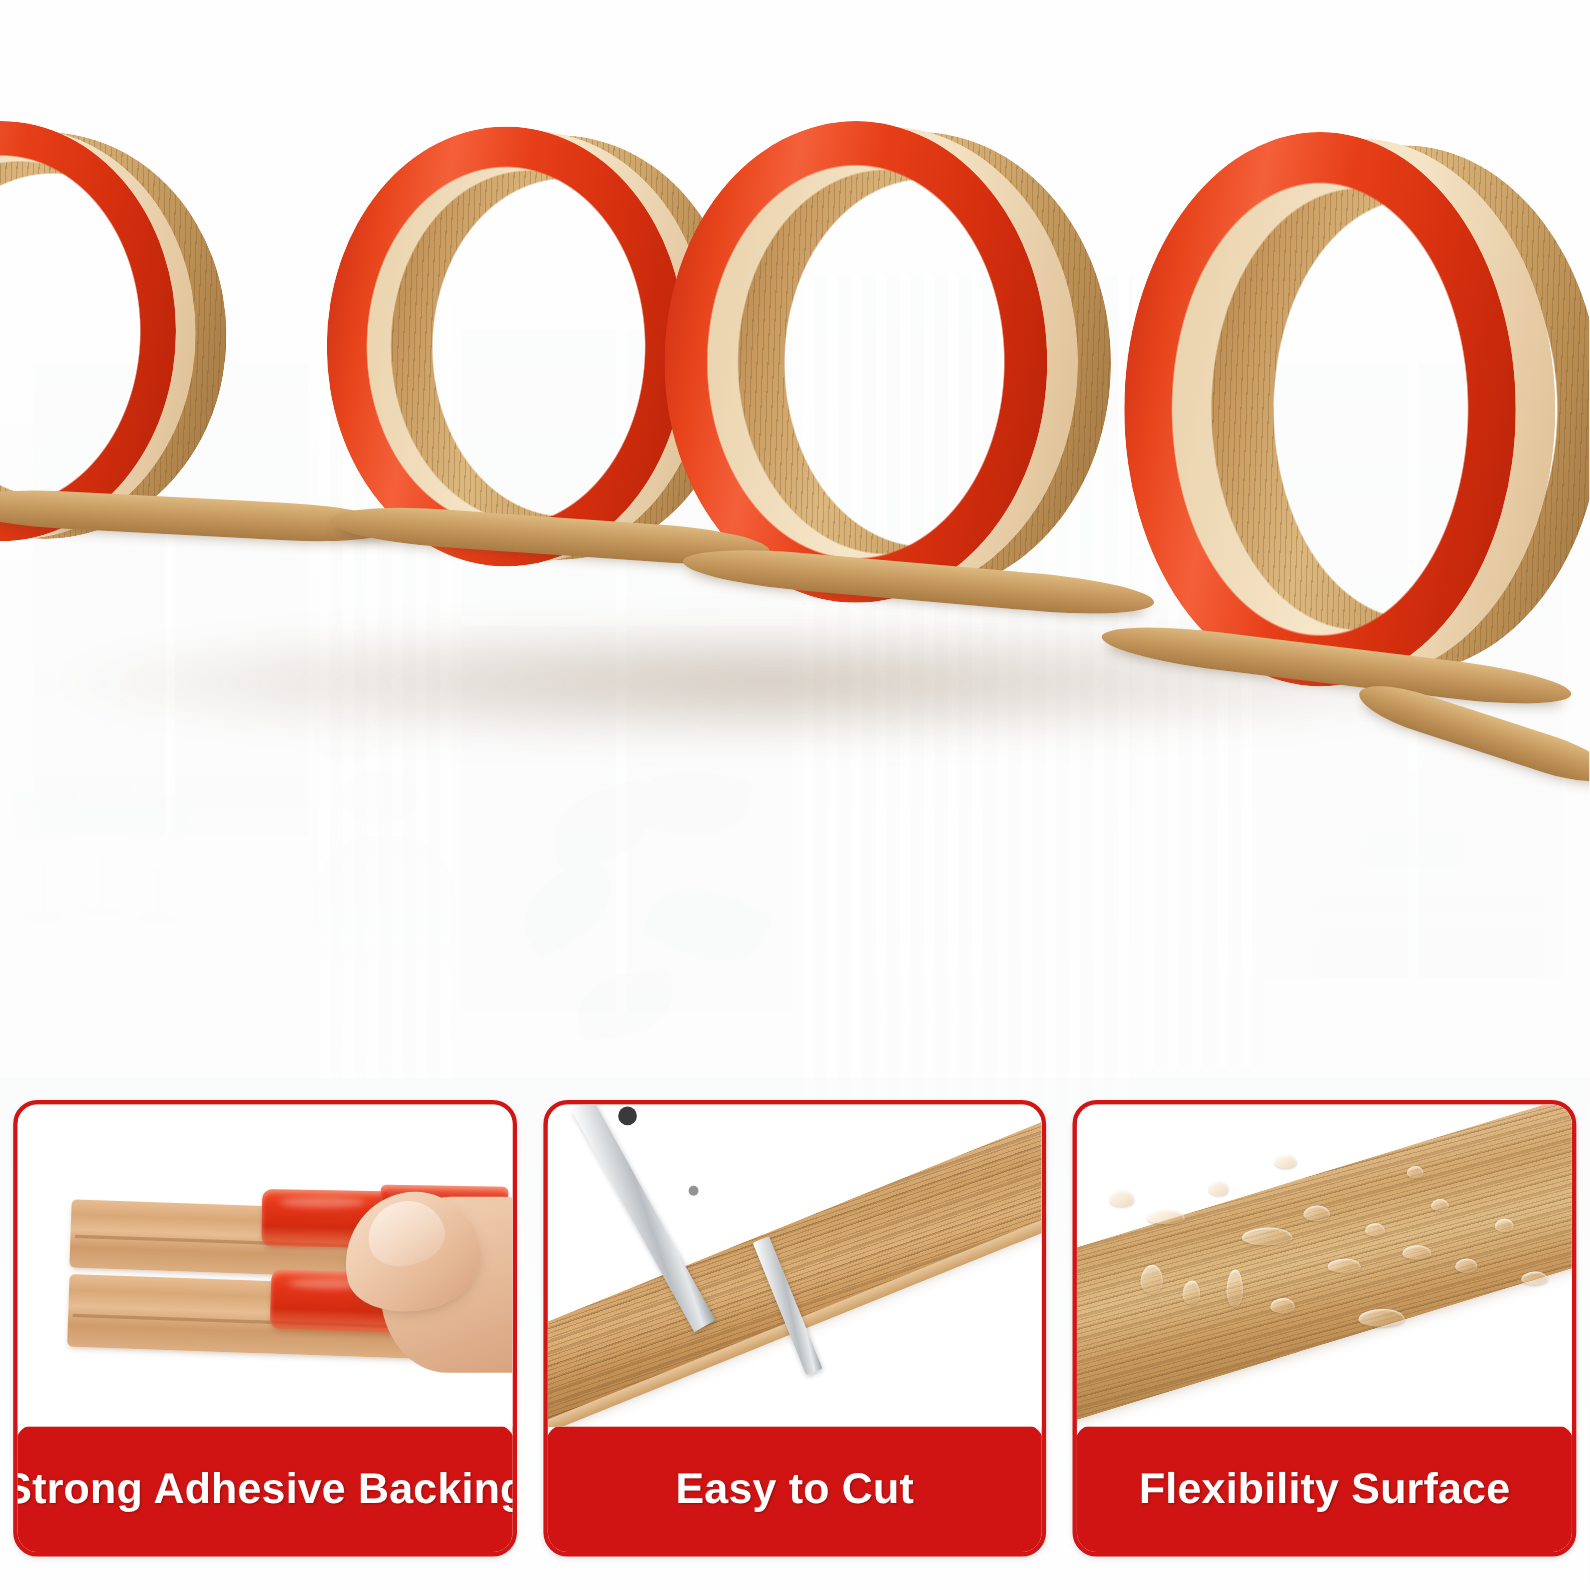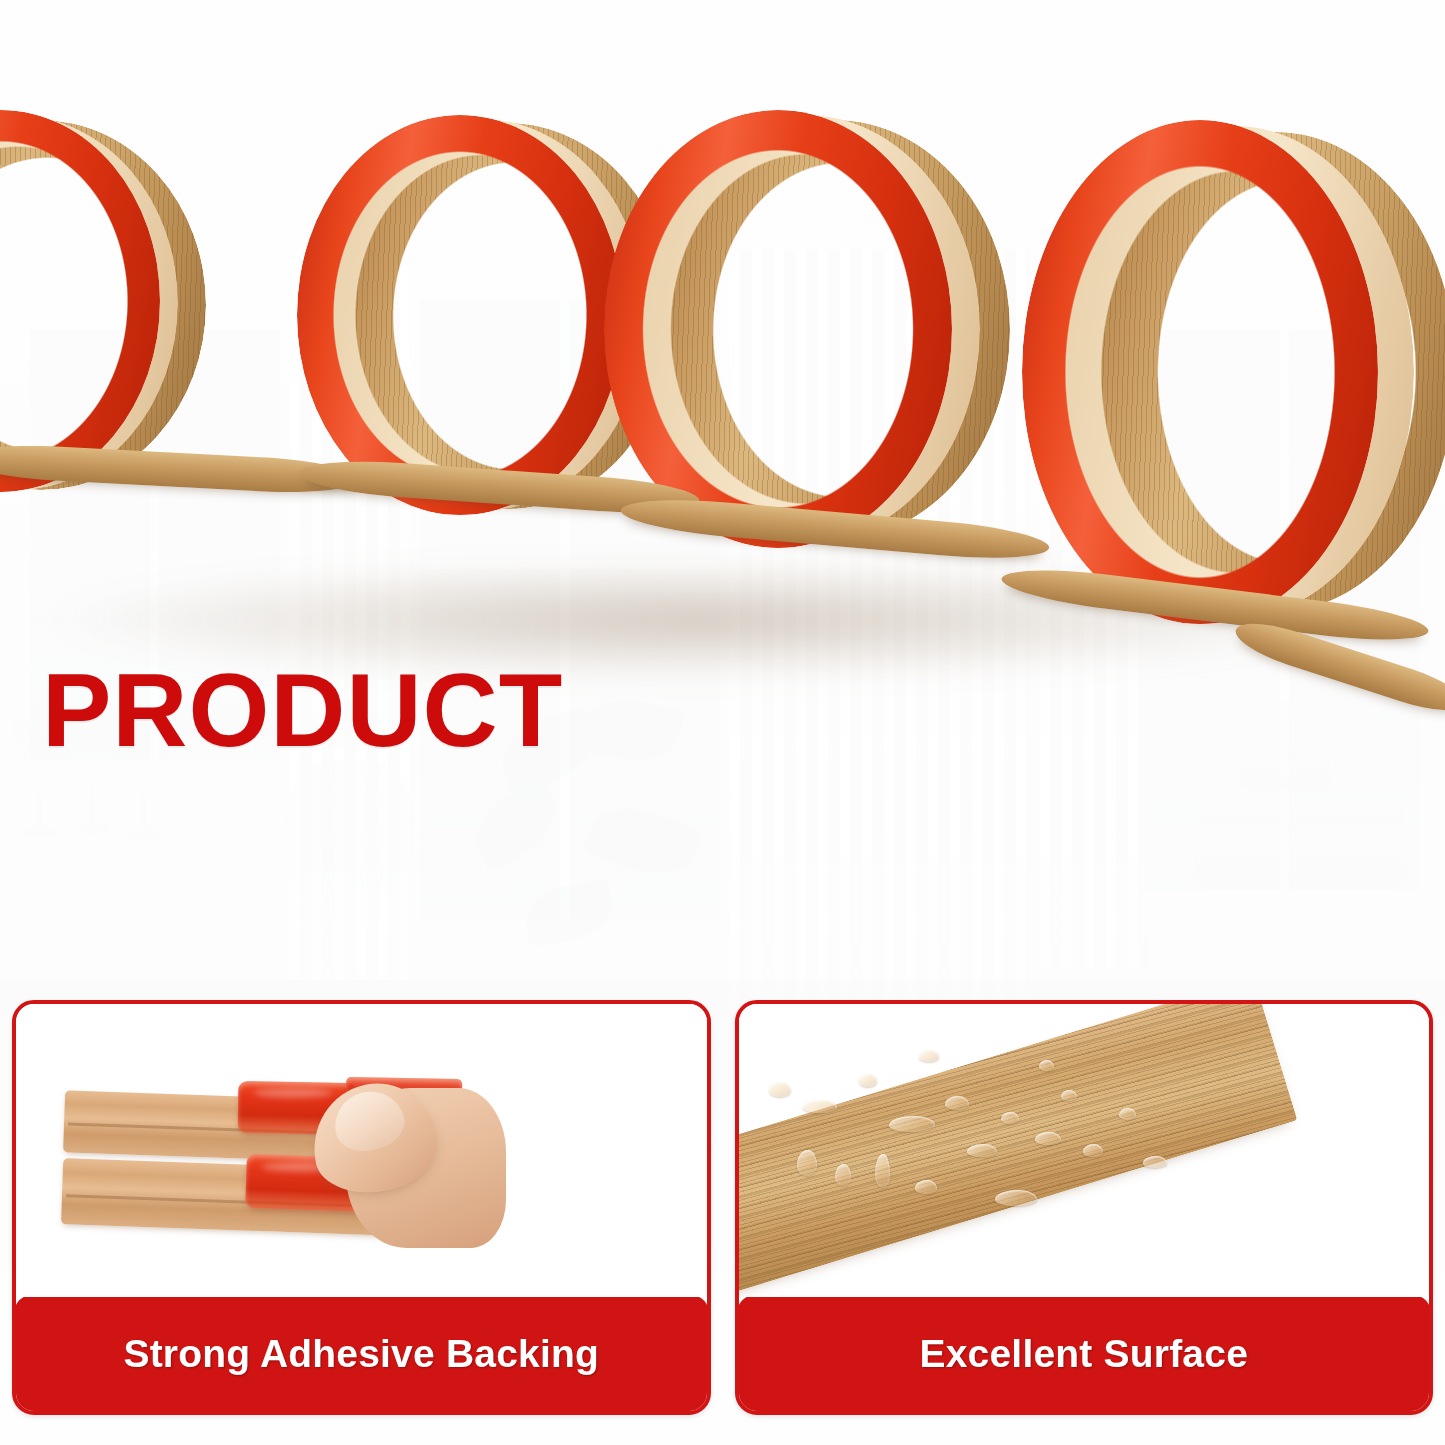--- a/index.html
+++ b/index.html
@@ -253,21 +253,20 @@
     <div class="ribbon" style="left:-40px;top:452px;width:400px;transform:rotate(3deg);"></div>
     <div class="ribbon" style="left:300px;top:470px;width:400px;transform:rotate(4deg);"></div>
     <div class="ribbon" style="left:620px;top:512px;width:430px;transform:rotate(5deg);"></div>
     <div class="ribbon" style="left:1000px;top:588px;width:430px;transform:rotate(7deg);"></div>
 
     <div class="ribbon" style="left:1230px;top:650px;width:240px;transform:rotate(18deg);"></div>
   </div>
 
   <div class="headline">
     <h1 class="title">
-      <span>PRODUCT</span>
     </h1>
   </div>
 
   <div class="panels">
 
     <div class="panel">
       <div class="panel-img">
 
         <div class="p1-strip" style="left:48px;top:92px;width:330px;height:62px;transform:rotate(2deg);"></div>
         <div class="p1-groove" style="left:52px;top:124px;width:320px;transform:rotate(2deg);"></div>
@@ -284,20 +283,35 @@
 
         <div class="p1-hand" style="left:330px;top:84px;width:160px;height:160px;"></div>
         <div class="p1-thumb" style="left:296px;top:80px;width:124px;height:108px;transform:rotate(-12deg);"></div>
         <div class="p1-nail" style="left:318px;top:88px;width:70px;height:58px;transform:rotate(-14deg);"></div>
       </div>
       <div class="caption">
         <span>Strong Adhesive Backing</span>
       </div>
     </div>
 
+    <div class="panel">
+      <div class="panel-img">
+
+        <div class="p2-strip" style="left:-60px;top:110px;width:570px;height:92px;transform:rotate(-22deg);border-radius:4px;"></div>
+        <div class="p2-strip-edge" style="left:-60px;top:196px;width:570px;height:11px;transform:rotate(-22deg);border-radius:3px;"></div>
+
+        <div class="p2-blade" style="left:76px;top:-14px;width:22px;height:230px;transform:rotate(-29deg);border-radius:3px 3px 1px 1px;"></div>
+        <div class="p2-blade" style="left:210px;top:118px;width:16px;height:130px;transform:rotate(-22deg);border-radius:2px;"></div>
+        <div class="p2-pivot" style="left:64px;top:2px;width:17px;height:17px;"></div>
+        <div class="p2-pivot" style="left:128px;top:74px;width:9px;height:9px;opacity:.55;"></div>
+      </div>
+      <div class="caption">
+        <span>Easy to Cut</span>
+      </div>
+    </div>
 
     <div class="panel">
       <div class="panel-img">
         <div class="p3-strip" style="left:-70px;top:60px;width:620px;height:150px;transform:rotate(-17deg);border-radius:4px;"></div>
 
         <div class="drop" style="left:30px;top:78px;width:22px;height:15px;"></div>
         <div class="drop" style="left:64px;top:96px;width:34px;height:13px;"></div>
         <div class="drop" style="left:120px;top:70px;width:18px;height:13px;"></div>
         <div class="drop" style="left:150px;top:112px;width:46px;height:16px;"></div>
         <div class="drop" style="left:206px;top:92px;width:24px;height:14px;"></div>
@@ -310,18 +324,18 @@
         <div class="drop" style="left:296px;top:128px;width:26px;height:13px;"></div>
         <div class="drop" style="left:256px;top:186px;width:42px;height:16px;"></div>
         <div class="drop" style="left:322px;top:86px;width:16px;height:11px;"></div>
         <div class="drop" style="left:344px;top:140px;width:20px;height:13px;"></div>
         <div class="drop" style="left:380px;top:104px;width:17px;height:12px;"></div>
         <div class="drop" style="left:404px;top:152px;width:24px;height:12px;"></div>
         <div class="drop" style="left:180px;top:46px;width:20px;height:12px;"></div>
         <div class="drop" style="left:300px;top:56px;width:15px;height:11px;"></div>
       </div>
       <div class="caption">
-        <span>Excellent Surface</span>
+        <span>Flexibility Surface</span>
       </div>
     </div>
 
   </div>
 </div>
 
 </body></html>

